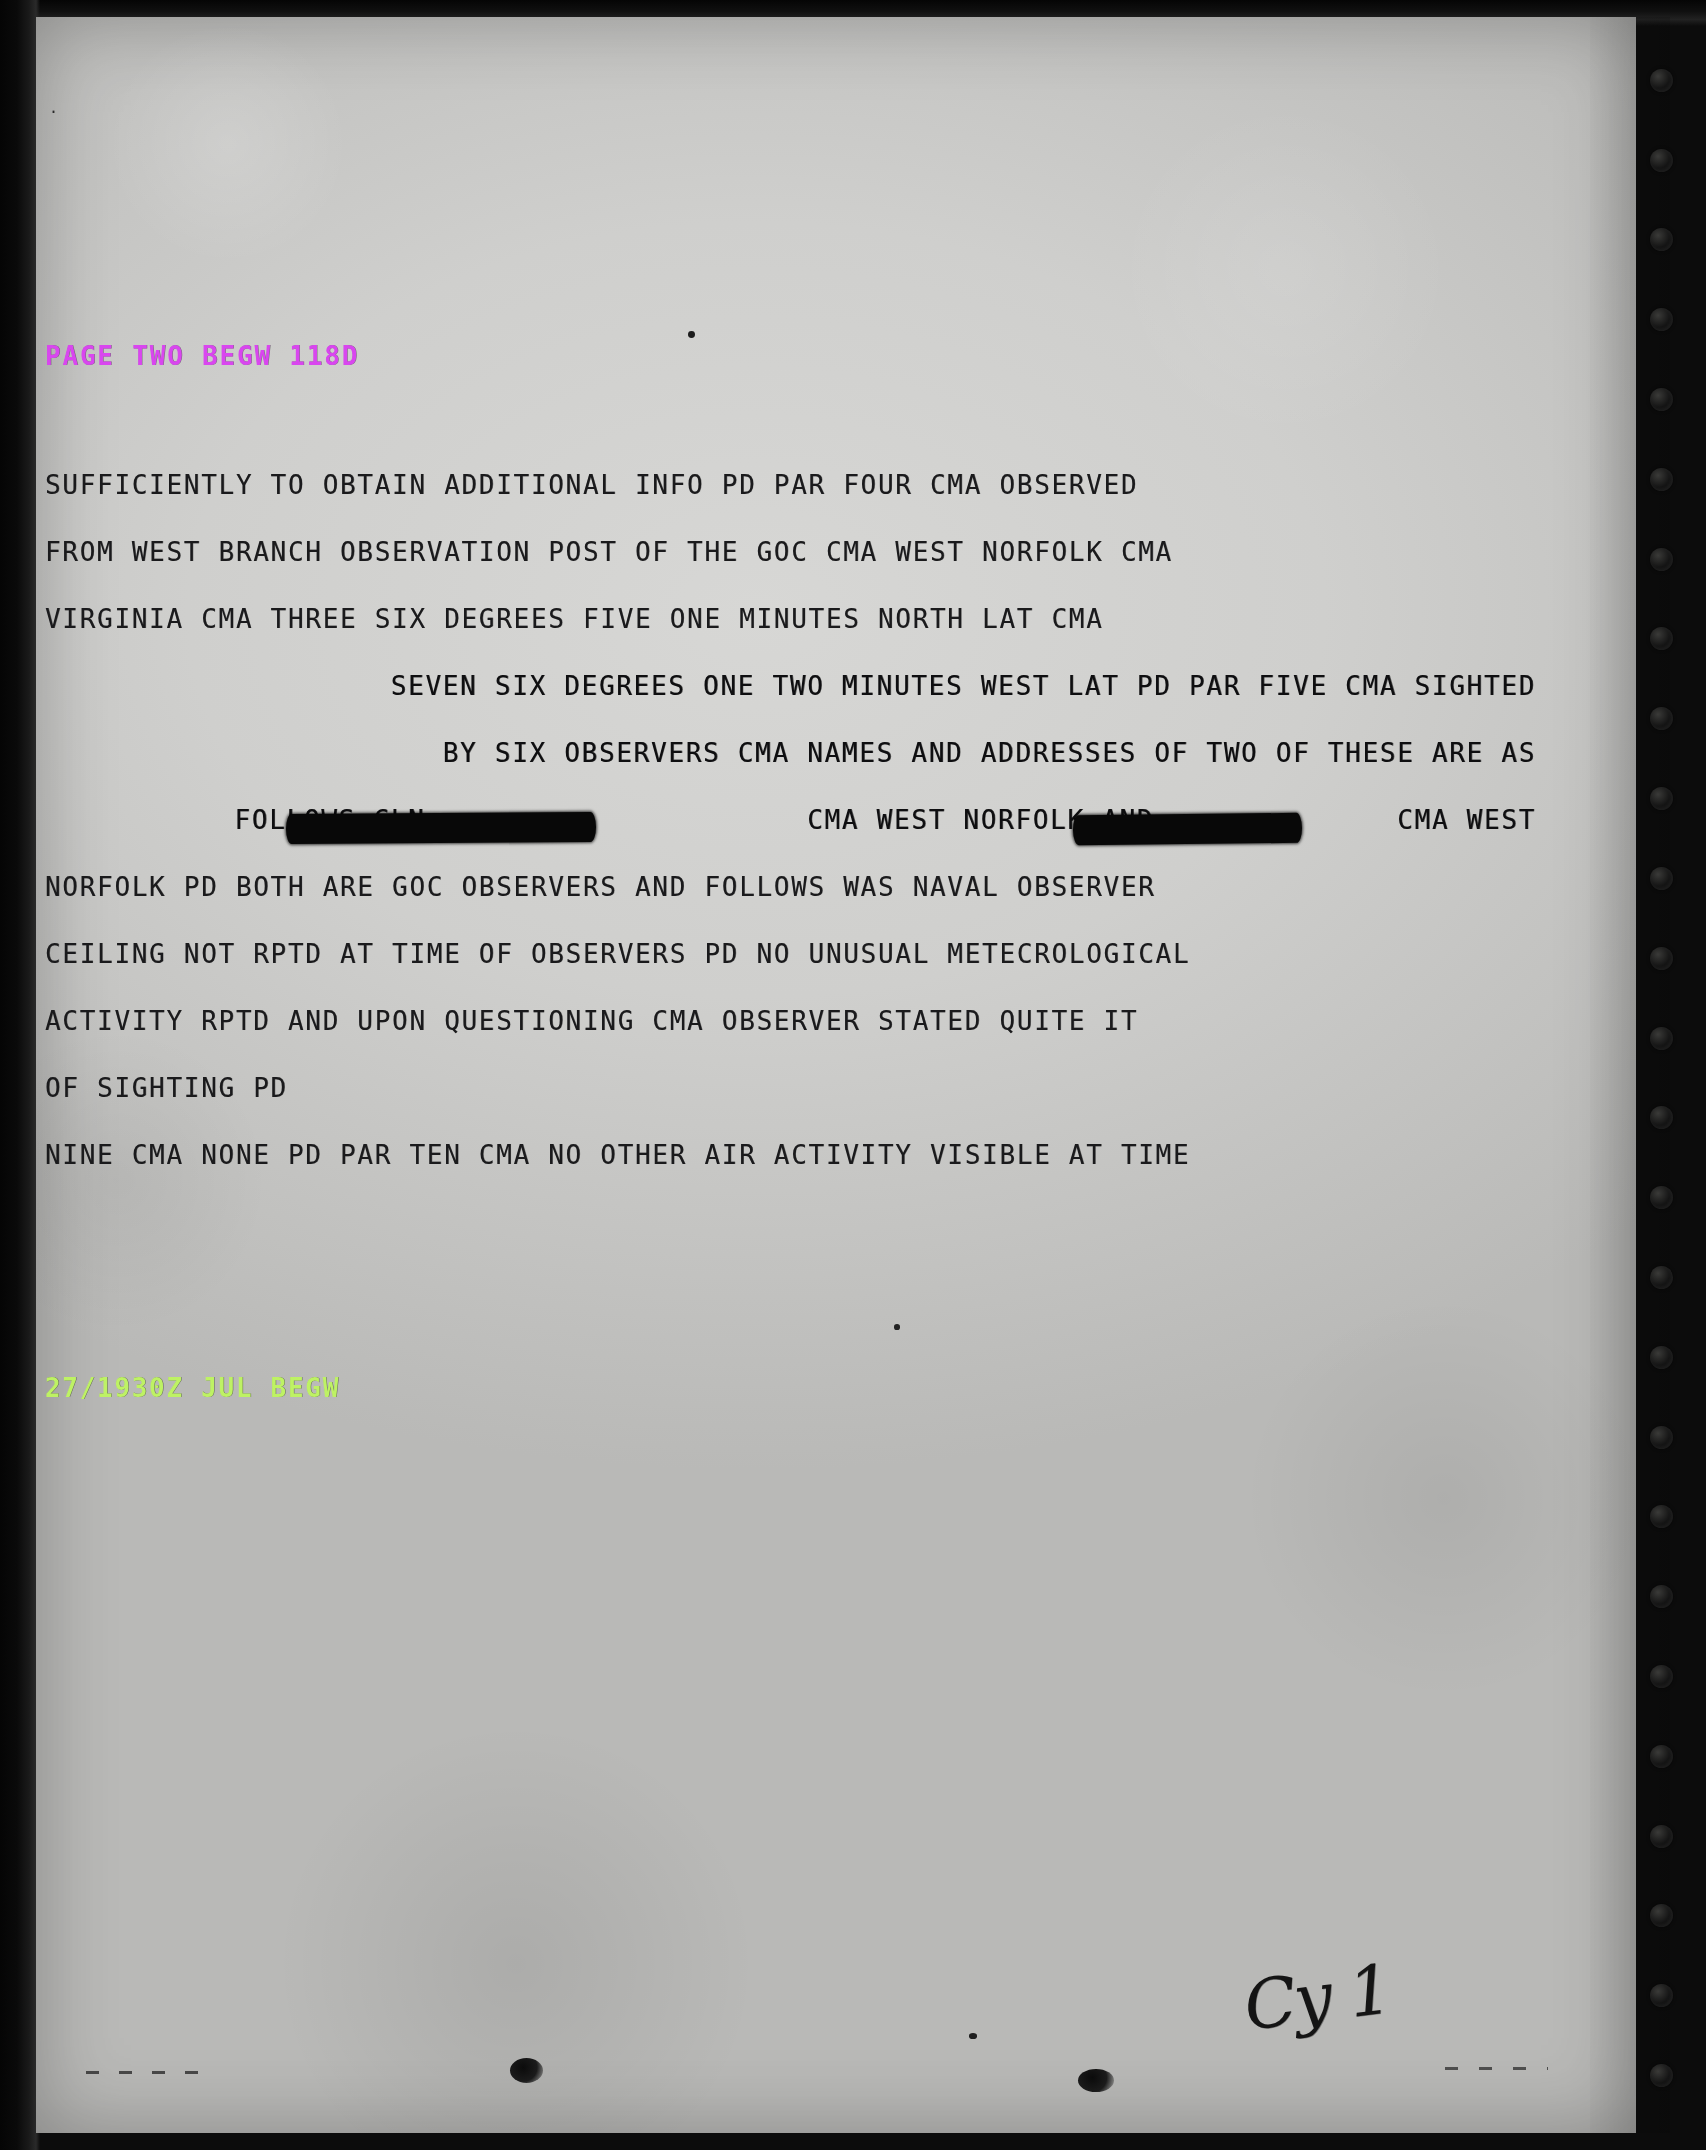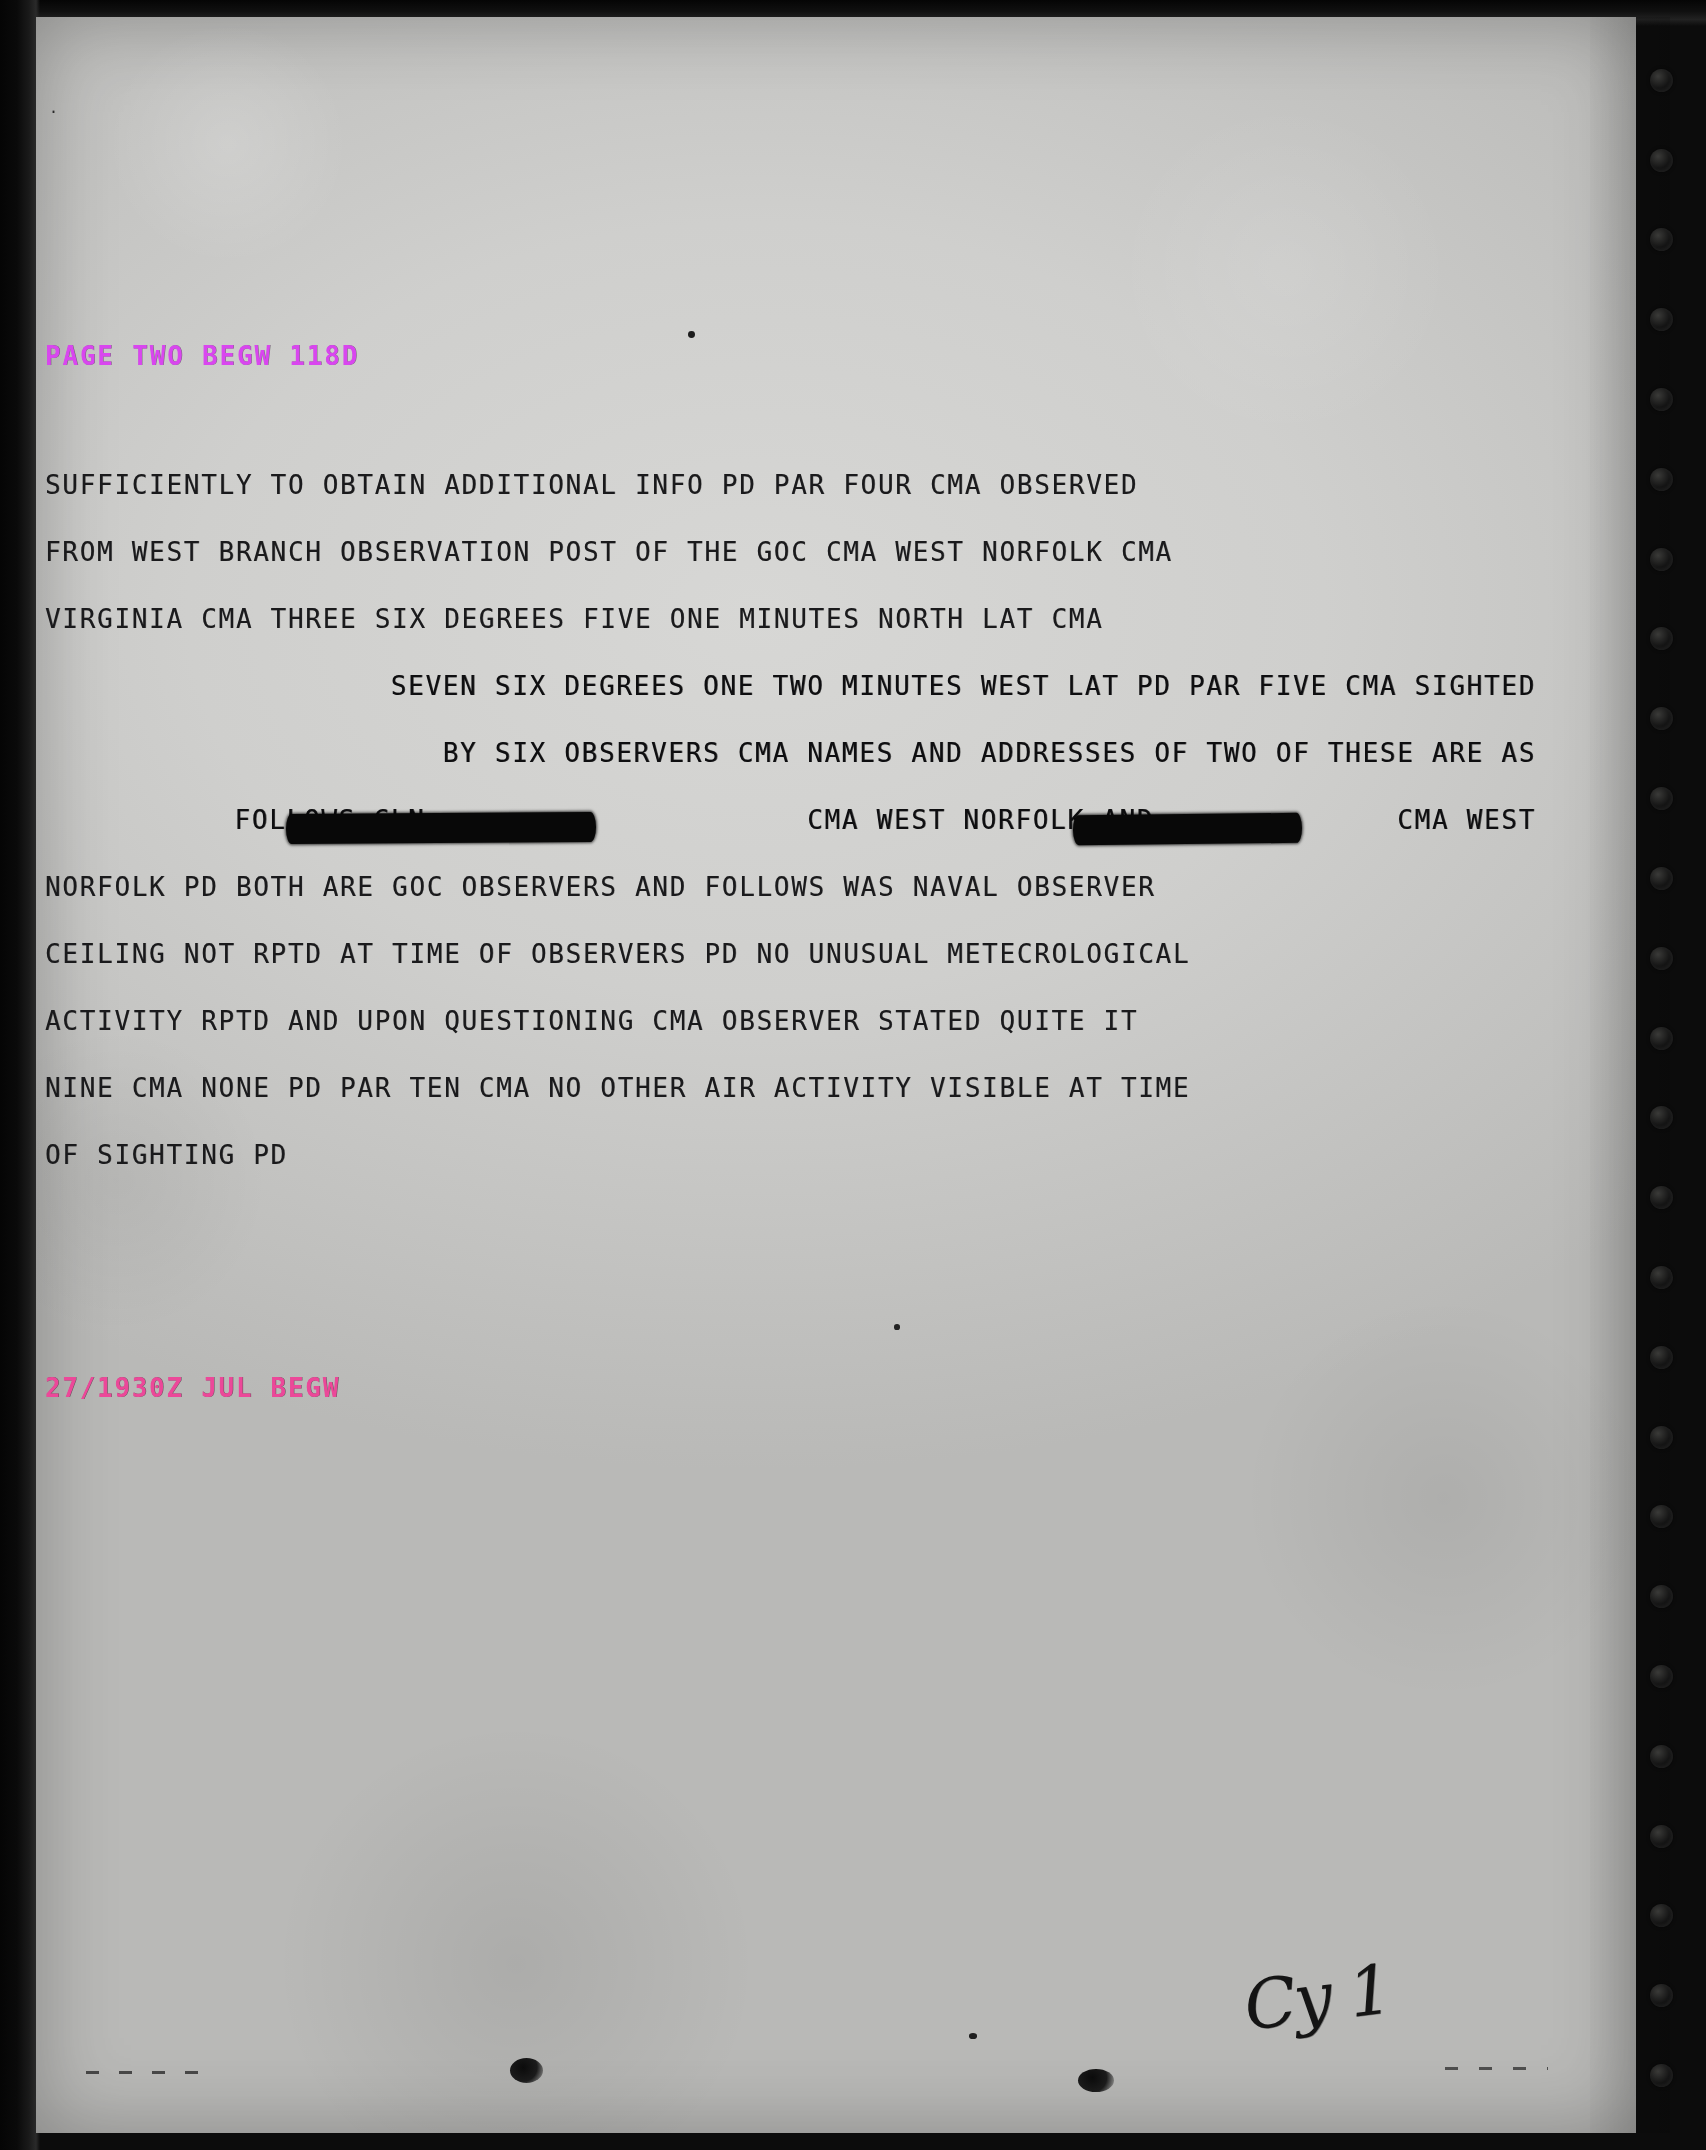--- a/index.html
+++ b/index.html
@@ -110,21 +110,21 @@
     text-align: right;
   }
   #sign-line {
     position: absolute;
     left: 45px;
     top: 1373px;
     font-family: "DejaVu Sans Mono", monospace;
     font-size: 26px;
     font-weight: bold;
     letter-spacing: 1.7px;
-    color: #ec4899;
+    color: #bef264;
     white-space: pre;
     text-shadow: 0.5px 0.4px 0 rgba(10,10,10,0.55);
   }
 
   
   .redaction {
     position: absolute;
     background: #080808;
     border-radius: 5.7px / 15px;
     box-shadow: 0 0 2.9px 1.1px rgba(0,0,0,0.7);
@@ -244,22 +244,22 @@
   <div id="body-block">
       <div class="tline">SUFFICIENTLY TO OBTAIN ADDITIONAL INFO PD PAR FOUR CMA OBSERVED</div>
       <div class="tline">FROM WEST BRANCH OBSERVATION POST OF THE GOC CMA WEST NORFOLK CMA</div>
       <div class="tline">VIRGINIA CMA THREE SIX DEGREES FIVE ONE MINUTES NORTH LAT CMA</div>
       <div class="tline bolder">SEVEN SIX DEGREES ONE TWO MINUTES WEST LAT PD PAR FIVE CMA SIGHTED</div>
       <div class="tline bolder">BY SIX OBSERVERS CMA NAMES AND ADDRESSES OF TWO OF THESE ARE AS</div>
       <div class="tline bolder">FOLLOWS CLN                      CMA WEST NORFOLK AND              CMA WEST</div>
       <div class="tline">NORFOLK PD BOTH ARE GOC OBSERVERS AND FOLLOWS WAS NAVAL OBSERVER</div>
       <div class="tline">CEILING NOT RPTD AT TIME OF OBSERVERS PD NO UNUSUAL METECROLOGICAL</div>
       <div class="tline">ACTIVITY RPTD AND UPON QUESTIONING CMA OBSERVER STATED QUITE IT</div>
+      <div class="tline">OF SIGHTING PD</div>
       <div class="tline">NINE CMA NONE PD PAR TEN CMA NO OTHER AIR ACTIVITY VISIBLE AT TIME</div>
-      <div class="tline">OF SIGHTING PD</div>
     </div>
 
   <div id="sign-line">27/1930Z JUL BEGW</div>
 
   <div class="redaction" id="redaction-1"></div>
   <div class="redaction" id="redaction-2"></div>
 
   <div class="smudge" id="smudge-a"></div>
   <div class="smudge" id="smudge-b"></div>
   <div id="dot-top"></div>

